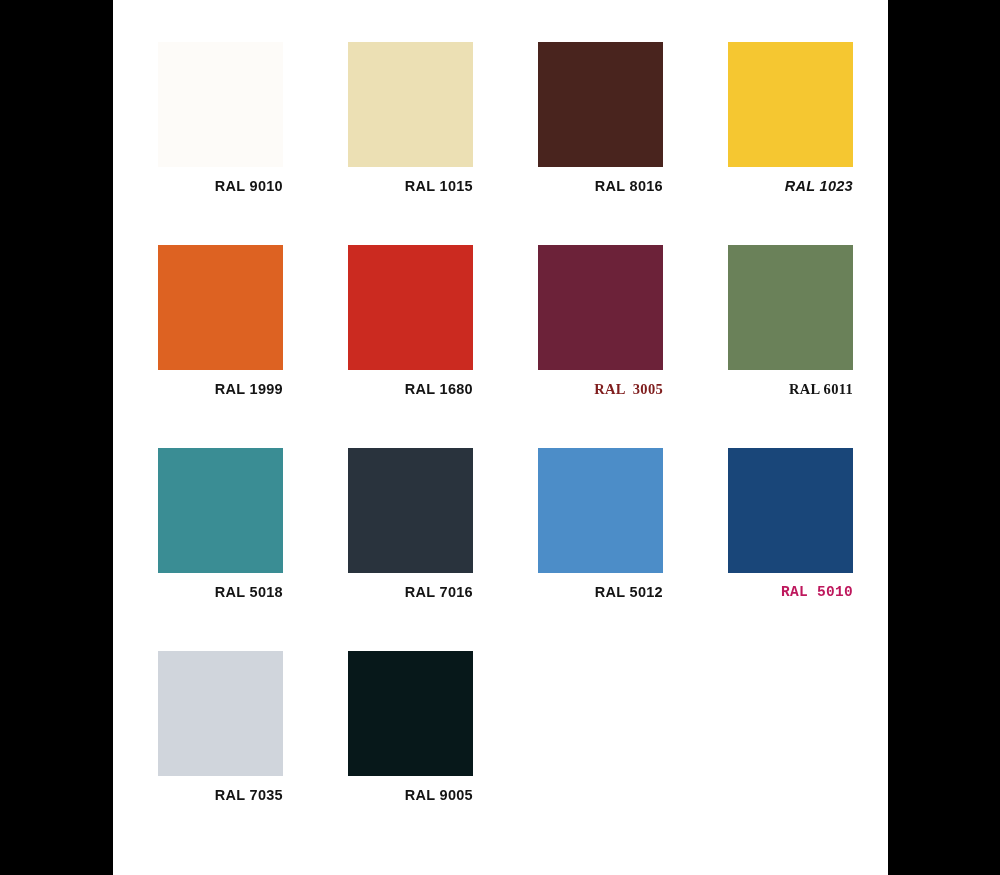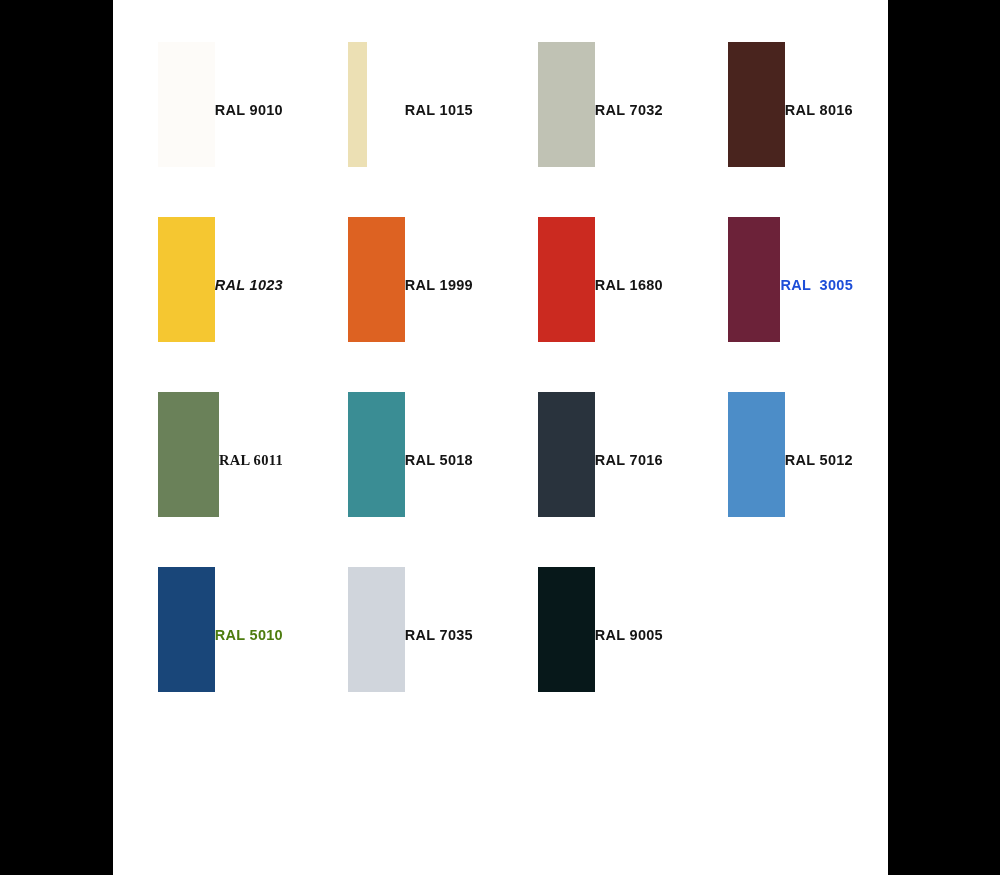--- a/index.html
+++ b/index.html
@@ -40,22 +40,22 @@
     width: 694px;
     display: grid;
     grid-template-columns: repeat(4, 125px);
     column-gap: 65px;
     row-gap: 50px;
   }
 
   .swatch-cell {
     width: 125px;
     display: flex;
-    flex-direction: row;
-    align-items: center;
+    flex-direction: column;
+    align-items: flex-end;
   }
 
   .swatch-chip {
     width: 125px;
     height: 125px;
     display: block;
     box-sizing: border-box;
   }
 
   .swatch-label {
@@ -78,62 +78,58 @@
     <div id="swatch-grid">
         <div class="swatch-cell">
           <div class="swatch-chip" style="background-color: rgb(253, 251, 248);"></div>
           <div class="swatch-label" style="color: rgb(20, 20, 20);">RAL 9010</div>
         </div>
         <div class="swatch-cell">
           <div class="swatch-chip" style="background-color: rgb(236, 224, 180);"></div>
           <div class="swatch-label" style="color: rgb(20, 20, 20); margin-left: 38px;">RAL 1015</div>
         </div>
         <div class="swatch-cell">
-          <div class="swatch-chip" style="background-color: rgb(192, 194, 180);"></div>
-          <div class="swatch-label" style="color: rgb(20, 20, 20);">RAL 7032</div>
-        </div>
-        <div class="swatch-cell">
           <div class="swatch-chip" style="background-color: rgb(73, 36, 30);"></div>
           <div class="swatch-label" style="color: rgb(20, 20, 20);">RAL 8016</div>
         </div>
         <div class="swatch-cell">
           <div class="swatch-chip" style="background-color: rgb(245, 199, 49);"></div>
           <div class="swatch-label" style="color: rgb(20, 20, 20); font-style: italic;">RAL 1023</div>
         </div>
         <div class="swatch-cell">
           <div class="swatch-chip" style="background-color: rgb(221, 98, 34);"></div>
           <div class="swatch-label" style="color: rgb(20, 20, 20);">RAL 1999</div>
         </div>
         <div class="swatch-cell">
           <div class="swatch-chip" style="background-color: rgb(203, 42, 32);"></div>
           <div class="swatch-label" style="color: rgb(20, 20, 20);">RAL 1680</div>
         </div>
         <div class="swatch-cell">
           <div class="swatch-chip" style="background-color: rgb(108, 34, 57);"></div>
-          <div class="swatch-label" style="color: #1d4ed8;">RAL  3005</div>
+          <div class="swatch-label" style="color: #7f1d1d; font-family: Liberation Serif, serif;">RAL  3005</div>
         </div>
         <div class="swatch-cell">
           <div class="swatch-chip" style="background-color: rgb(106, 129, 89);"></div>
           <div class="swatch-label" style="color: rgb(20, 20, 20); font-family: Liberation Serif, serif;">RAL 6011</div>
         </div>
         <div class="swatch-cell">
           <div class="swatch-chip" style="background-color: rgb(58, 141, 148);"></div>
           <div class="swatch-label" style="color: rgb(20, 20, 20);">RAL 5018</div>
         </div>
         <div class="swatch-cell">
           <div class="swatch-chip" style="background-color: rgb(41, 51, 61);"></div>
           <div class="swatch-label" style="color: rgb(20, 20, 20);">RAL 7016</div>
         </div>
         <div class="swatch-cell">
           <div class="swatch-chip" style="background-color: rgb(76, 141, 200);"></div>
           <div class="swatch-label" style="color: rgb(20, 20, 20);">RAL 5012</div>
         </div>
         <div class="swatch-cell">
           <div class="swatch-chip" style="background-color: rgb(25, 70, 121);"></div>
-          <div class="swatch-label" style="color: #4d7c0f;">RAL 5010</div>
+          <div class="swatch-label" style="color: #be185d; font-family: Liberation Mono, monospace;">RAL 5010</div>
         </div>
         <div class="swatch-cell">
           <div class="swatch-chip" style="background-color: rgb(208, 213, 220);"></div>
           <div class="swatch-label" style="color: rgb(20, 20, 20);">RAL 7035</div>
         </div>
         <div class="swatch-cell">
           <div class="swatch-chip" style="background-color: rgb(7, 24, 26);"></div>
           <div class="swatch-label" style="color: rgb(20, 20, 20);">RAL 9005</div>
         </div>
       </div>

